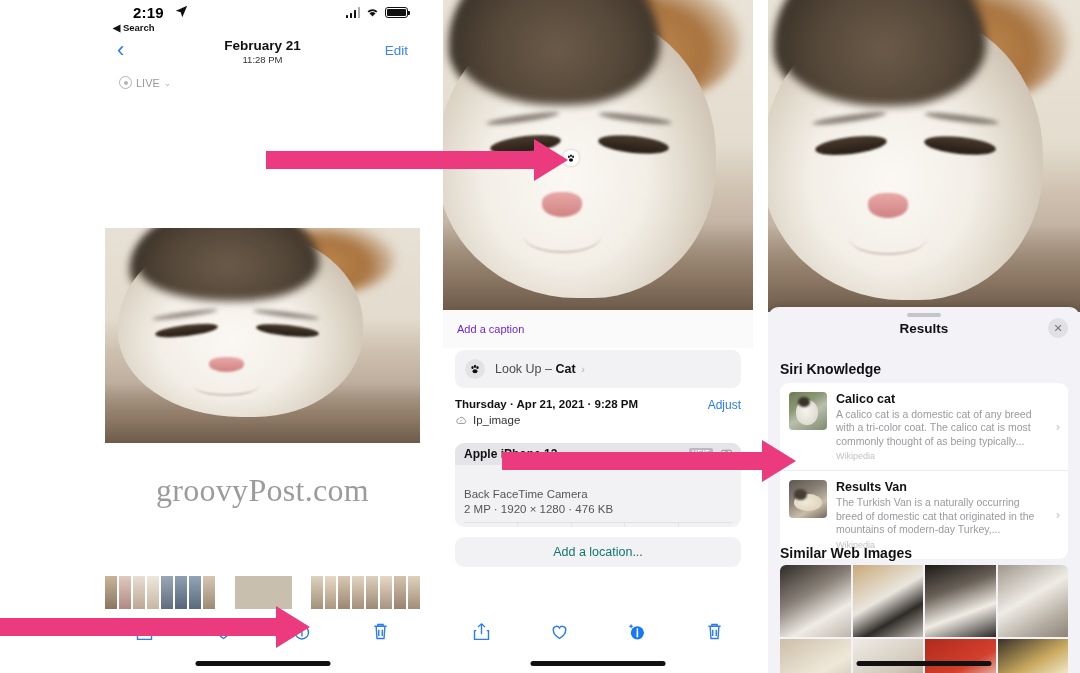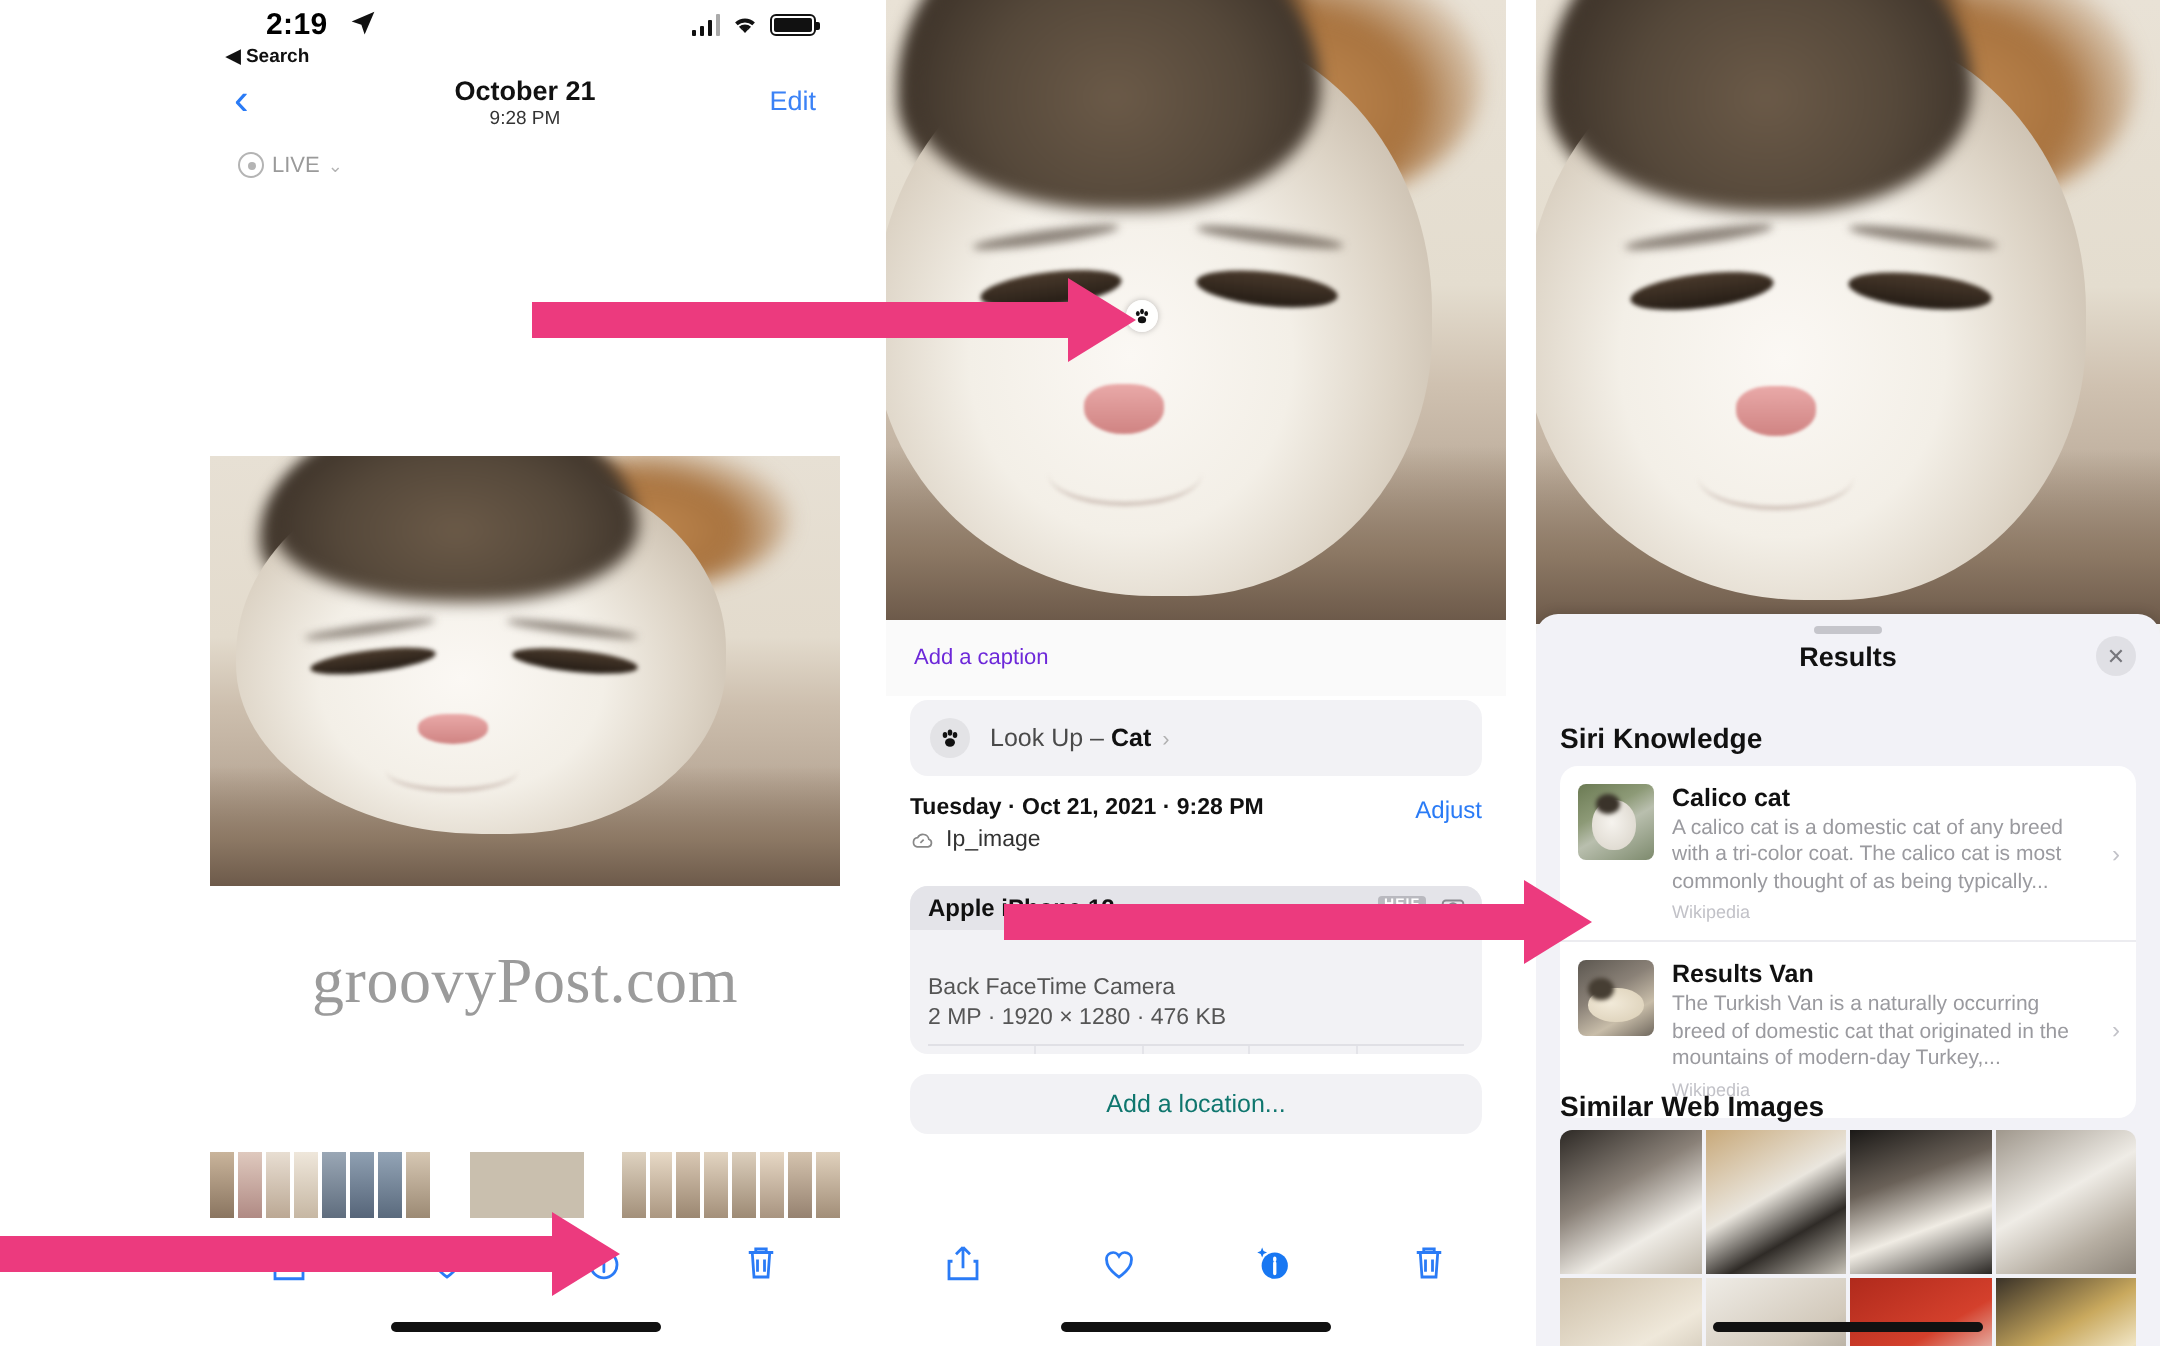--- a/index.html
+++ b/index.html
@@ -192,22 +192,22 @@
           <path d="M4.7 7a5 5 0 0 1 6.6 0L9.9 8.4a3 3 0 0 0-3.8 0z" fill="#111"></path>
         </svg>
         <span class="batt">
             <i></i>
           </span>
       </div>
     </div>
 
     <div class="navbar">
       <span class="nav-back">‹</span>
-      <div class="nav-title">October 21</div>
-      <div class="nav-sub">9:28 PM</div>
+      <div class="nav-title">February 21</div>
+      <div class="nav-sub">11:28 PM</div>
       <span class="nav-edit">Edit</span>
     </div>
 
     <div class="live">
       <span class="live-dot"></span>
       <span>LIVE</span>
       <span class="live-chev">⌄</span>
     </div>
 
     <div class="catphoto" style="position:absolute;left:0;top:228px;width:315px;height:215px;">
@@ -317,21 +317,21 @@
       </span>
       <span class="lookup-txt">
         <span>Look Up</span>
         <span>–</span>
         <b>Cat</b>
         <span class="lookup-chev">›</span>
       </span>
     </div>
 
     <div class="datecard">
-      <div class="date-line">Tuesday · Oct 21, 2021 · 9:28 PM</div>
+      <div class="date-line">Thursday · Apr 21, 2021 · 9:28 PM</div>
       <div class="date-sub">
         <svg viewBox="0 0 20 16" fill="none" stroke="#888" stroke-width="1.3">
           <path d="M5.5 12.5a3.6 3.6 0 0 1 .4-7.1 4.6 4.6 0 0 1 8.6 1.3 3 3 0 0 1-.6 5.8z"></path>
             <path d="M8 9.5 10.5 7"></path>
         </svg>
         <span>Ip_image</span>
       </div>
       <span class="adjust">Adjust</span>
     </div>
 

